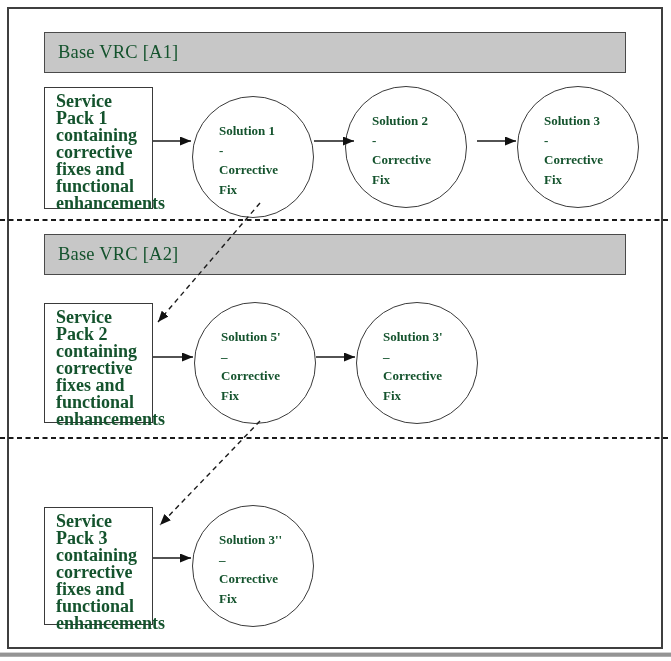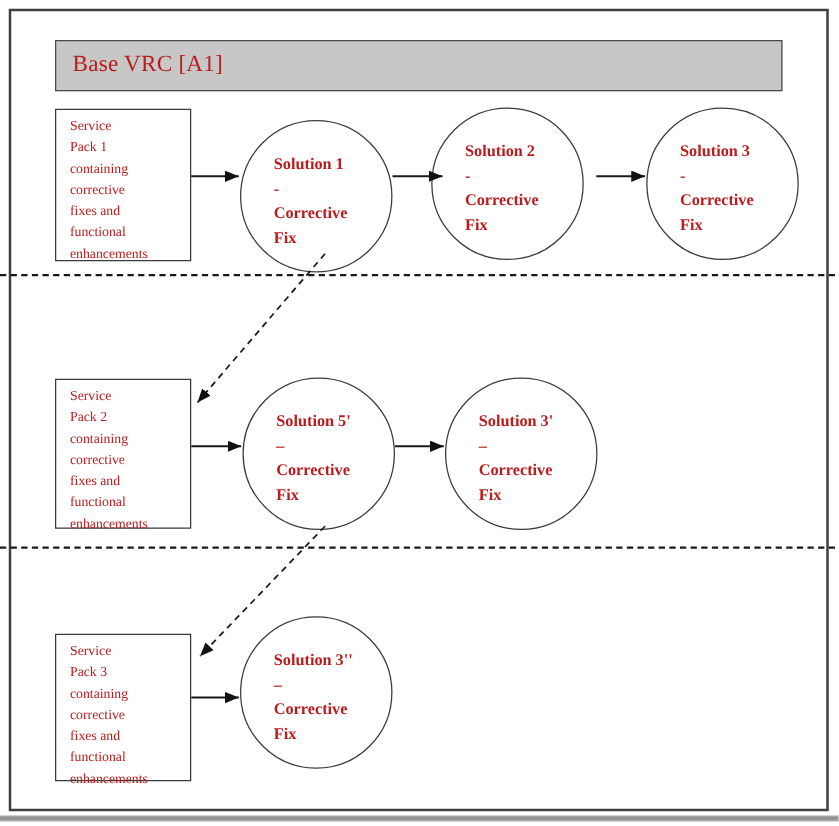--- a/index.html
+++ b/index.html
@@ -7,38 +7,38 @@
     --header-border:#4a4a4a;
     --shape-border:#3a3a3a;
     --line:#1a1a1a;
     --background:#ffffff;
   }
   html,body{margin:0;padding:0;background:var(--background);}
   .stage{
     position:relative;width:671px;height:661px;overflow:hidden;
     background:var(--background);
     font-family:"Liberation Serif","DejaVu Serif",serif;
-    color:#b91c1c;
+    color:#14532d;
   }
   .outer-border{
     position:absolute;left:7px;top:7px;width:656px;height:642px;
     border:2px solid #3f3f3f;box-sizing:border-box;background:transparent;
   }
   .hdr{
     position:absolute;left:44px;width:582px;height:41px;box-sizing:border-box;
     background:var(--header-bg);border:1px solid var(--header-border);
     font-size:18.5px;line-height:39px;padding-left:13px;
     letter-spacing:0.2px;z-index:2;
   }
   .spbox{
     position:absolute;left:44px;width:109px;box-sizing:border-box;
     background:#fff;border:1px solid var(--shape-border);z-index:2;
   }
   .spbox .txt{
-    white-space:pre-line;font-weight:normal;font-size:11px;line-height:17px;
+    white-space:pre-line;font-weight:bold;font-size:18px;line-height:17px;
     padding:5px 3px 0 11px;
   }
   .circ{
     position:absolute;width:122px;height:122px;border-radius:50%;
     box-sizing:border-box;background:#fff;border:1px solid var(--shape-border);
     z-index:2;
   }
   .circ .txt{
     position:absolute;left:26px;top:24px;white-space:pre-line;
     font-weight:bold;font-size:13px;line-height:19.5px;
@@ -89,20 +89,23 @@
 Corrective
 Fix</div>
   </div>
   <div class="circ" style="left:517px;top:86px;">
     <div class="txt">Solution 3
 -
 Corrective
 Fix</div>
   </div>
 
+  <div class="hdr" style="top:234px;">
+    <span>Base VRC [A2]</span>
+  </div>
   <div class="spbox" style="top:303px;height:120px;">
     <div class="txt">Service
 Pack 2
 containing
 corrective
 fixes and
 functional
 enhancements</div>
   </div>
   <div class="circ" style="left:194px;top:302px;">
@@ -120,21 +123,21 @@
 
   <div class="spbox" style="top:507px;height:118px;">
     <div class="txt">Service
 Pack 3
 containing
 corrective
 fixes and
 functional
 enhancements</div>
   </div>
-  <div class="circ" style="left:192px;top:493px;text-decoration:underline;">
+  <div class="circ" style="left:192px;top:505px;text-decoration:underline;">
     <div class="txt">Solution 3''
 –
 Corrective
 Fix</div>
   </div>
 
   <svg class="connectors" width="671" height="661" viewBox="0 0 671 661">
     <defs>
       <marker id="ah" markerUnits="userSpaceOnUse" markerWidth="12" markerHeight="10" refX="11" refY="4.5" orient="auto">
         <path d="M0,0 L11,4.5 L0,9 Z" fill="#111" stroke="none"></path>

